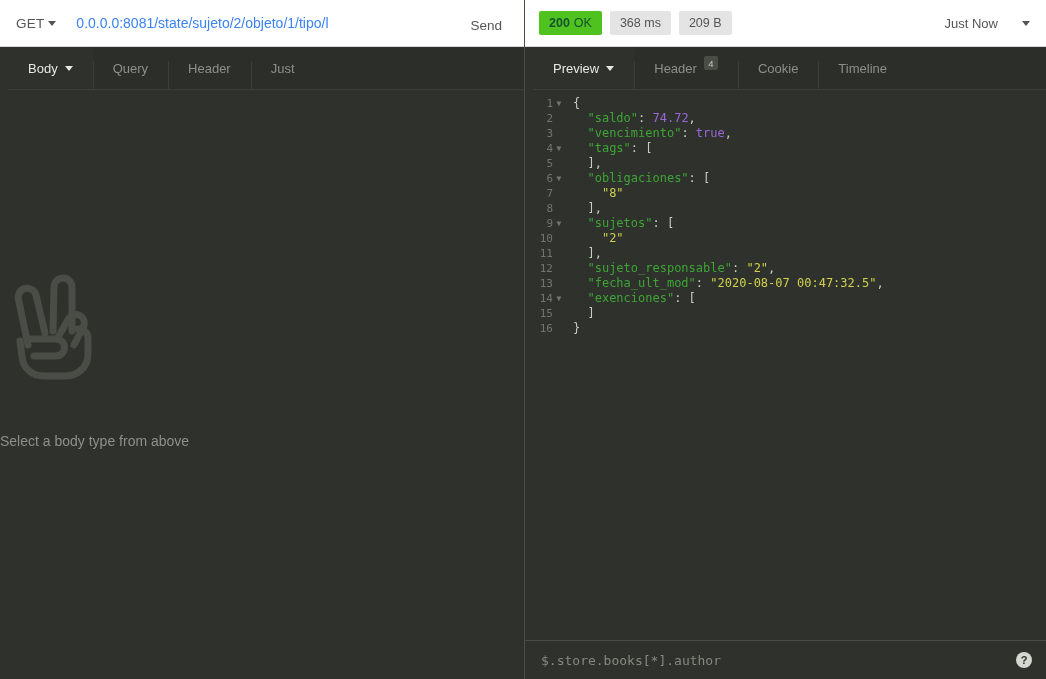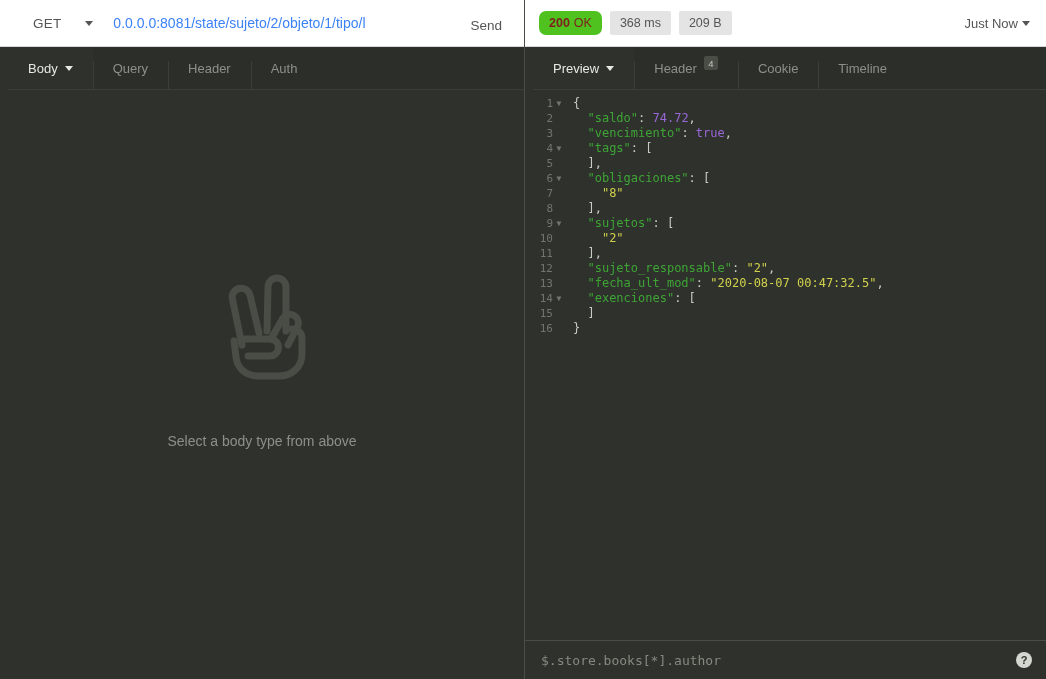--- a/index.html
+++ b/index.html
@@ -36,26 +36,25 @@
     background: #ffffff;
     display: flex;
     align-items: center;
     flex: 0 0 47px;
     border-bottom: 1px solid #d8d8d8;
   }
 
   .method-select {
     display: flex;
     align-items: center;
-    gap: 24px;
+    gap: 4px;
     padding: 0 12px 0 16px;
     height: 100%;
     cursor: pointer;
     user-select: none;
-    margin-left: 17px;
   }
   .method-label {
     font-size: 13.5px;
     color: #555555;
     letter-spacing: .2px;
   }
   .caret {
     width: 0; height: 0;
     border-left: 4.5px solid transparent;
     border-right: 4.5px solid transparent;
@@ -104,34 +103,33 @@
     height: 24px;
     display: inline-flex;
     align-items: center;
     padding: 0 10px;
     font-size: 12.5px;
     border-radius: 2px;
     white-space: nowrap;
   }
   .chip-status {
     background: #4fc21f;
-    color: #7f1d1d;
-    border-radius: 7px;
+    color: #14532d;
   }
   .chip-status b { font-weight: bold; margin-right: 4px; }
   .chip-meta {
     background: #e4e4e4;
     color: #555555;
   }
   .timestamp {
     margin-left: auto;
     margin-right: 16px;
     display: flex;
     align-items: center;
-    gap: 4px;
+    gap: 24px;
     font-size: 13px;
     color: #555555;
     cursor: pointer;
     user-select: none;
   }
 
   
   .tabbar {
     height: 43px;
     flex: 0 0 43px;
@@ -179,21 +177,20 @@
     border-radius: 2px;
     position: relative;
     top: -5px;
   }
 
   
   .body-empty {
     flex: 1;
     display: flex;
     flex-direction: column;
-    align-items: center;
     justify-content: center;
     background: #2e312c;
     padding-bottom: 48px;
     gap: 20px;
   }
   .hand-icon { margin-bottom: 26px; }
   .empty-text {
     font-size: 14px;
     color: #8d908a;
   }
@@ -304,21 +301,21 @@
           <span>Body</span>
           <span class="caret caret-bright"></span>
         </div>
         <div class="tab">
           <span>Query</span>
         </div>
         <div class="tab">
           <span>Header</span>
         </div>
         <div class="tab">
-          <span>Auth</span>
+          <span>Just</span>
         </div>
       </div>
 
     <div class="body-empty">
       <div class="hand-icon">
         <svg width="96" height="110" viewBox="0 0 96 110" fill="none" xmlns="http://www.w3.org/2000/svg">
           <g stroke="#4a4d46" stroke-width="7" stroke-linecap="round" stroke-linejoin="round" fill="none">
             <path d="M45 60 L36 22 a9 9 0 0 0 -17.5 4.5 L28 72"></path>
             <path d="M53 58 L54 14 a9 9 0 0 1 18 0 L72 58"></path>
             <path d="M57 66 L69 45 a8.5 8.5 0 0 1 15 7.5 L74 72"></path>

